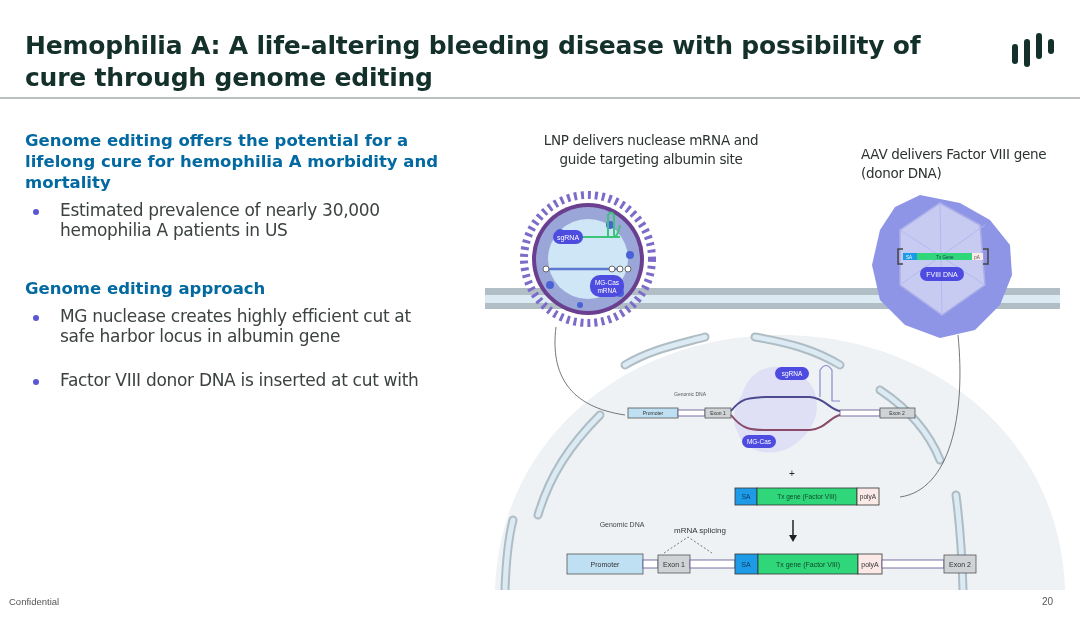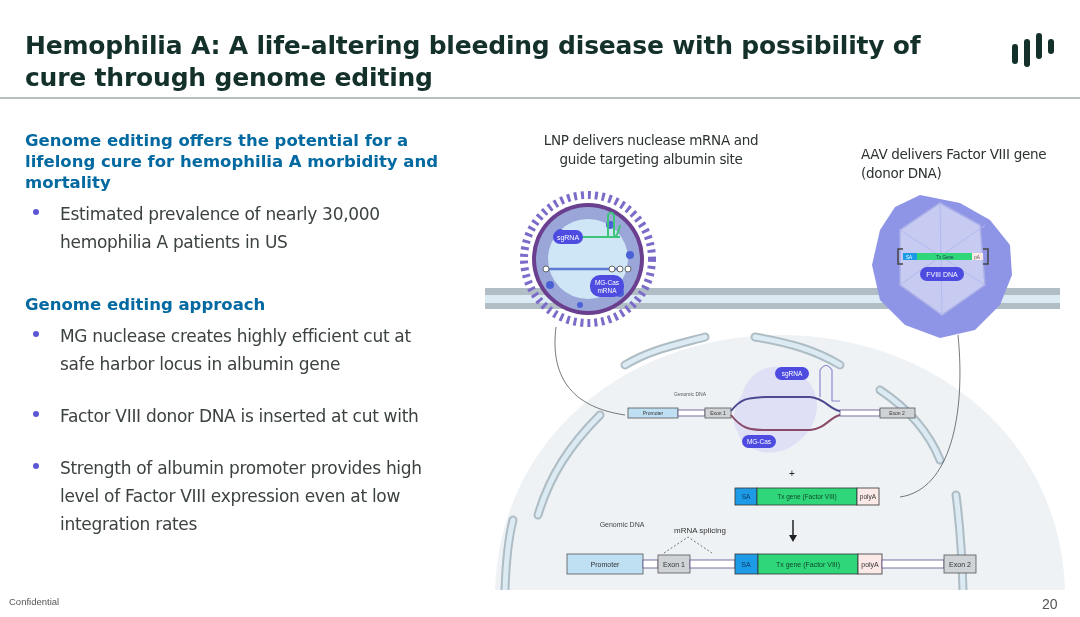--- a/index.html
+++ b/index.html
@@ -5,28 +5,28 @@
   html, body { margin:0; padding:0; }
   body { width:1080px; height:617px; background:#ffffff; position:relative; overflow:hidden;
          font-family:"Liberation Sans", sans-serif; color:#2b3230; }
   .title { position:absolute; left:25px; top:30px; width:940px; font-family:"DejaVu Sans", sans-serif;
            font-weight:bold; font-size:25px; line-height:32px; color:#13302b; letter-spacing:-0.2px; }
   .logo { position:absolute; left:1010px; top:31px; width:50px; height:40px; }
   .rule { position:absolute; left:0; top:97px; width:1080px; height:2px; background:#b9c0be; }
   .left { position:absolute; left:25px; top:130px; width:420px; }
   .heading { font-family:"DejaVu Sans", sans-serif; font-weight:bold; color:#0369a1; font-size:16.5px; line-height:21px; }
   .bullets { list-style:none; margin:7px 0 0 0; padding:0; }
-  .bullet { position:relative; padding-left:35px; font-size:17px; line-height:28px; color:#3b4240; font-family:"DejaVu Sans", sans-serif; font-weight:normal; letter-spacing:-0.3px; }
+  .bullet { position:relative; padding-left:35px; font-size:17px; line-height:20px; color:#3b4240; font-family:"DejaVu Sans", sans-serif; font-weight:normal; letter-spacing:-0.3px; }
   .bullet .dot { position:absolute; left:8px; top:9px; width:6px; height:6px; border-radius:50%; background:#5b56d6; }
   .sec2 { margin-top:38px; }
   .gap { margin-top:24px; }
   .cap { position:absolute; font-size:13.5px; line-height:19px; color:#2b3230; font-family:"DejaVu Sans", sans-serif; letter-spacing:-0.3px; }
   .diagram { position:absolute; left:480px; top:175px; width:600px; height:415px; }
   .footer-left { position:absolute; left:9px; top:596px; font-size:9.5px; color:#555; }
-  .footer-right { position:absolute; left:1042px; top:596px; font-size:14px; color:#555; }
+  .footer-right { position:absolute; left:1042px; top:596px; font-size:10px; color:#555; }
   svg text { font-family:"Liberation Sans", sans-serif; }
 </style>
 </head>
 <body>
 
 <div class="title">Hemophilia A:  A life-altering bleeding disease with possibility of cure through genome editing</div>
 
 <svg class="logo" viewBox="0 0 50 40">
   <rect x="2" y="13" width="6" height="20" rx="3" fill="#13302b"></rect>
   <rect x="14" y="8" width="6" height="28" rx="3" fill="#13302b"></rect>
@@ -47,24 +47,20 @@
 
   <div class="heading sec2">Genome editing approach</div>
   <ul class="bullets">
     <li class="bullet">
       <span class="dot"></span>
       <span>MG nuclease creates highly efficient cut at safe harbor locus in albumin gene</span>
     </li>
     <li class="bullet gap">
       <span class="dot"></span>
       <span>Factor VIII donor DNA is inserted at cut with</span>
-    </li>
-    <li class="bullet gap">
-      <span class="dot"></span>
-      <span>Strength of albumin promoter provides high level of Factor VIII expression even at low integration rates</span>
     </li>
   </ul>
 </div>
 
 <div class="cap" style="left:531px; top:131px; width:240px;text-align:center;">LNP delivers  nuclease mRNA and guide targeting albumin site</div>
 <div class="cap" style="left:861px; top:145px; width:210px;">AAV delivers Factor VIII gene (donor DNA)</div>
 
 <svg class="diagram" viewBox="0 0 600 415">
 
   <g>

